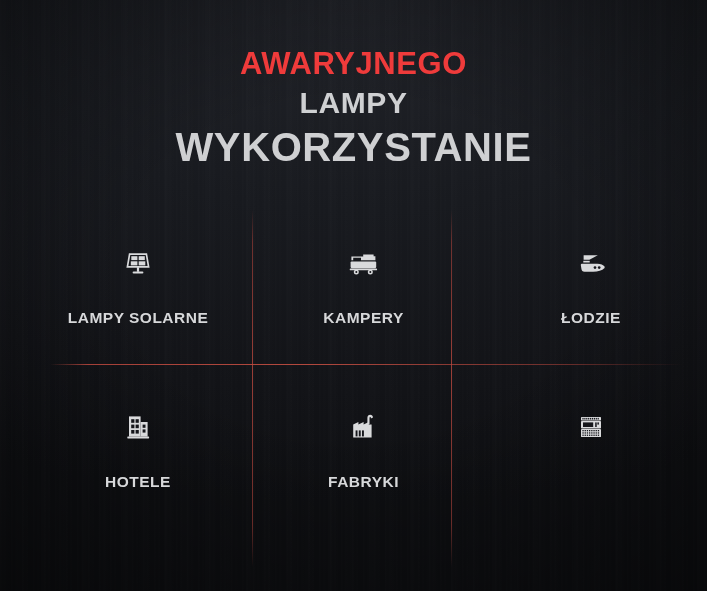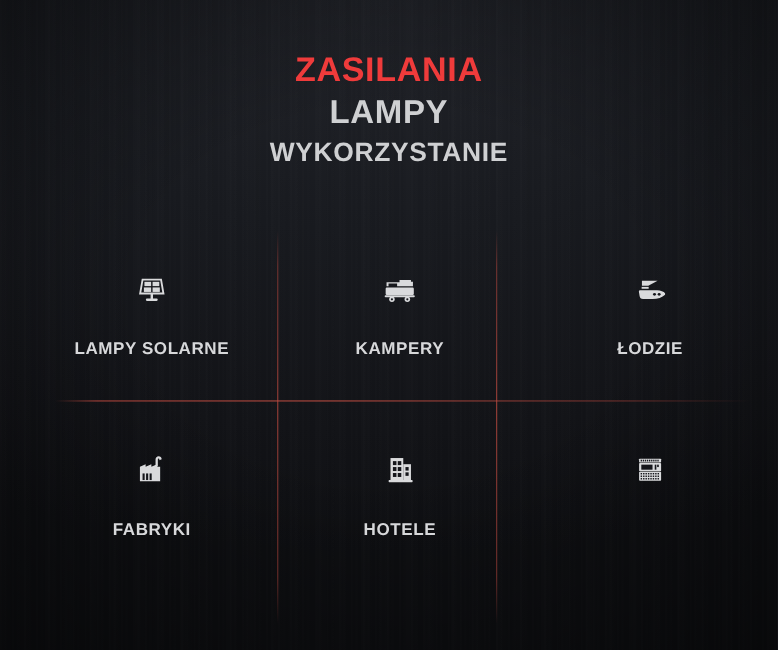--- a/index.html
+++ b/index.html
@@ -84,21 +84,21 @@
     font-size: 31px;
     margin-bottom: 9px;
   }
   .line-2 {
     color: #cfd0d2;
     font-size: 30px;
     margin-bottom: 9px;
   }
   .line-3 {
     color: #cfd0d2;
-    font-size: 24px;
+    font-size: 40px;
   }
 
   
   .grid {
     position: absolute;
     left: 0;
     top: 208px;
     width: 707px;
     height: 360px;
   }
@@ -180,21 +180,21 @@
 <body>
 
 <div class="stage">
   <div class="grain"></div>
   <div class="grain2"></div>
   <div class="vignette"></div>
 
   <div class="content">
 
     <div class="heading">
-      <span class="line line-1">ZASILANIA</span>
+      <span class="line line-1">AWARYJNEGO</span>
       <span class="line line-2">LAMPY</span>
       <span class="line line-3">WYKORZYSTANIE</span>
     </div>
 
     <div class="grid">
 
       <div class="vline v1"></div>
       <div class="vline v2"></div>
       <div class="hline"></div>
 
@@ -240,35 +240,20 @@
               <g fill="#d9dadc">
                 <path d="M7.6 3.2 L21.8 3.2 L13.4 7.8 L7.6 7.8 Z"></path>
                 <rect x="7.3" y="8.8" width="6.4" height="1.7"></rect>
                 <path d="M6.4 11.8 L21.4 11.8 C24.6 11.8 27.4 13.0 28.6 14.6 L28.6 16.0 C26.0 18.6 22.0 19.8 17.2 19.8 L8.6 19.8 C6.6 19.8 5.6 18.6 5.4 16.8 L4.8 12.9 C4.7 12.3 5.4 11.8 6.4 11.8 Z"></path>
               </g>
               <circle cx="19.0" cy="15.6" r="1.35" fill="#15161b"></circle>
               <circle cx="23.2" cy="15.6" r="1.35" fill="#15161b"></circle>
             </svg>
           </span>
           <span class="cell-label">ŁODZIE</span>
-        </div>
-
-        <div class="cell row2">
-          <span class="cell-icon">
-            <svg width="30" height="28" viewBox="0 0 30 28" aria-hidden="true">
-              <g fill="#d9dadc">
-                <path d="M24.0 4.6 C24.0 2.9 22.7 1.8 21.2 1.8 C19.6 1.8 18.4 3.0 18.4 4.7 L18.4 11.0 L20.5 11.0 L20.5 4.8 C20.5 4.2 20.8 3.9 21.2 3.9 C21.6 3.9 21.9 4.2 21.9 4.7 L21.9 5.4 Z"></path>
-                <path d="M4.2 24.6 L4.2 11.4 L9.4 9.0 L9.4 11.4 L14.6 9.0 L14.6 11.4 L19.8 9.0 L19.8 11.4 L22.6 11.4 L22.6 24.6 Z"></path>
-              </g>
-              <rect x="6.6" y="17.4" width="1.9" height="6.0" fill="#15161b"></rect>
-              <rect x="9.8" y="17.4" width="1.9" height="6.0" fill="#15161b"></rect>
-              <rect x="13.0" y="17.4" width="1.9" height="6.0" fill="#15161b"></rect>
-            </svg>
-          </span>
-          <span class="cell-label">FABRYKI</span>
         </div>
 
         <div class="cell row2">
           <span class="cell-icon">
             <svg width="28" height="28" viewBox="0 0 28 28" aria-hidden="true">
               <g fill="#d9dadc">
                 <rect x="5.0" y="3.4" width="11.6" height="20.2"></rect>
                 <rect x="16.6" y="9.0" width="7.0" height="14.6"></rect>
                 <rect x="3.3" y="23.4" width="21.8" height="2.0" rx="0.6"></rect>
               </g>
@@ -276,20 +261,35 @@
               <rect x="11.6" y="6.2" width="3.2" height="3.6" fill="#15161b"></rect>
               <rect x="7.2" y="11.6" width="3.2" height="3.6" fill="#15161b"></rect>
               <rect x="11.6" y="11.6" width="3.2" height="3.6" fill="#15161b"></rect>
               <rect x="7.2" y="17.0" width="3.2" height="3.6" fill="#15161b"></rect>
               <rect x="11.6" y="17.0" width="3.2" height="3.6" fill="#15161b"></rect>
               <rect x="18.6" y="11.6" width="2.9" height="3.2" fill="#15161b"></rect>
               <rect x="18.6" y="16.4" width="2.9" height="3.2" fill="#15161b"></rect>
             </svg>
           </span>
           <span class="cell-label">HOTELE</span>
+        </div>
+
+        <div class="cell row2">
+          <span class="cell-icon">
+            <svg width="30" height="28" viewBox="0 0 30 28" aria-hidden="true">
+              <g fill="#d9dadc">
+                <path d="M24.0 4.6 C24.0 2.9 22.7 1.8 21.2 1.8 C19.6 1.8 18.4 3.0 18.4 4.7 L18.4 11.0 L20.5 11.0 L20.5 4.8 C20.5 4.2 20.8 3.9 21.2 3.9 C21.6 3.9 21.9 4.2 21.9 4.7 L21.9 5.4 Z"></path>
+                <path d="M4.2 24.6 L4.2 11.4 L9.4 9.0 L9.4 11.4 L14.6 9.0 L14.6 11.4 L19.8 9.0 L19.8 11.4 L22.6 11.4 L22.6 24.6 Z"></path>
+              </g>
+              <rect x="6.6" y="17.4" width="1.9" height="6.0" fill="#15161b"></rect>
+              <rect x="9.8" y="17.4" width="1.9" height="6.0" fill="#15161b"></rect>
+              <rect x="13.0" y="17.4" width="1.9" height="6.0" fill="#15161b"></rect>
+            </svg>
+          </span>
+          <span class="cell-label">FABRYKI</span>
         </div>
 
         <div class="cell row2">
           <span class="cell-icon">
             <svg width="28" height="28" viewBox="0 0 28 28" aria-hidden="true">
               <g fill="#d9dadc">
                 <rect x="4.0" y="4.0" width="20.0" height="3.4" rx="0.6"></rect>
                 <rect x="4.0" y="8.0" width="20.0" height="7.4" rx="0.7"></rect>
                 <rect x="4.0" y="15.9" width="20.0" height="8.2" rx="0.7"></rect>
               </g>

